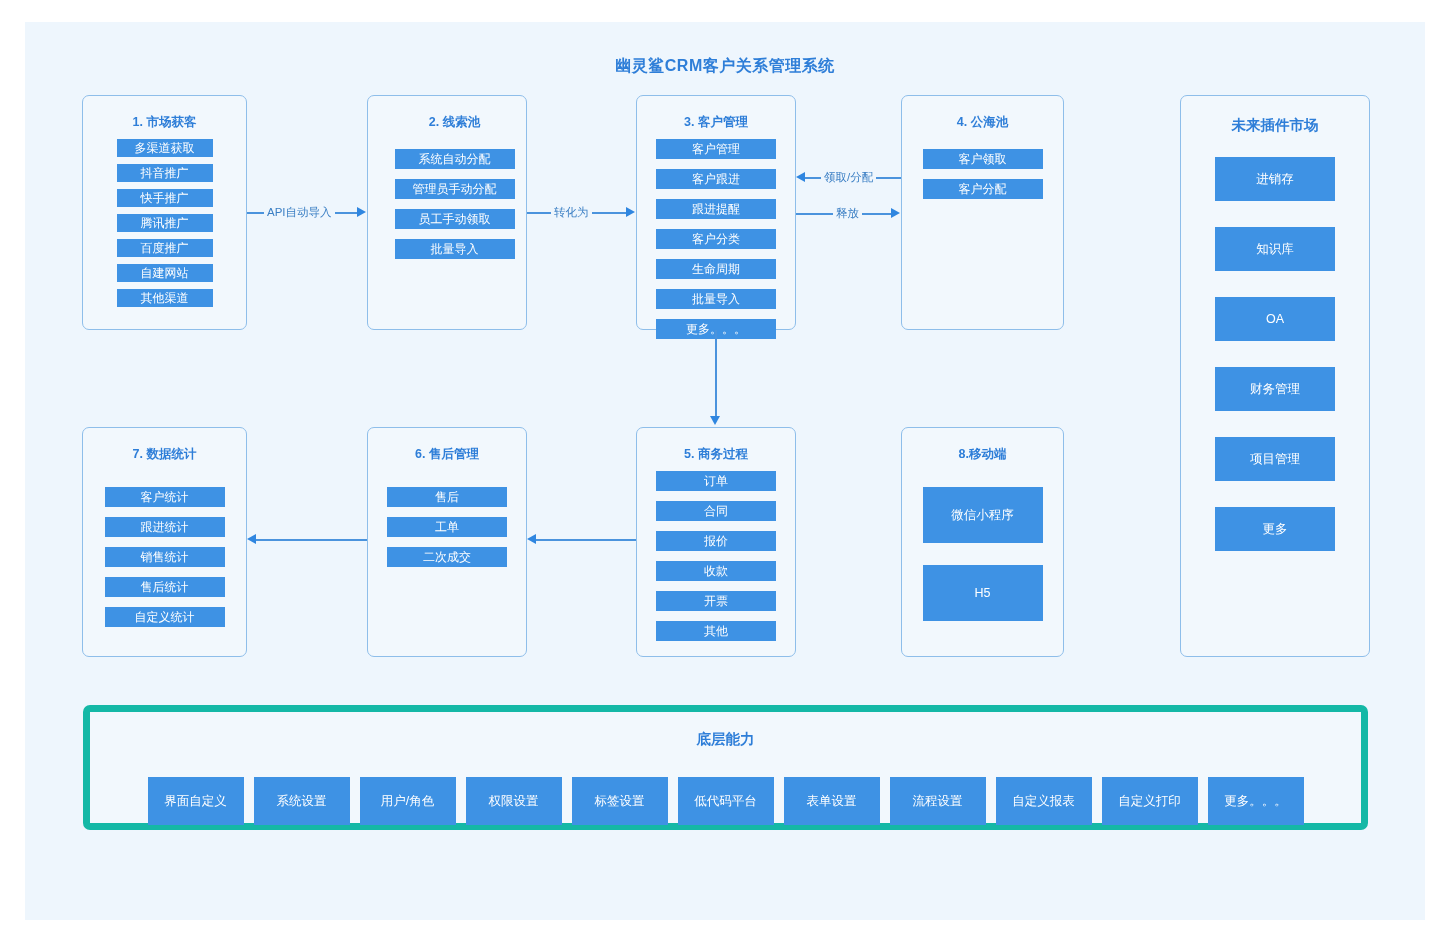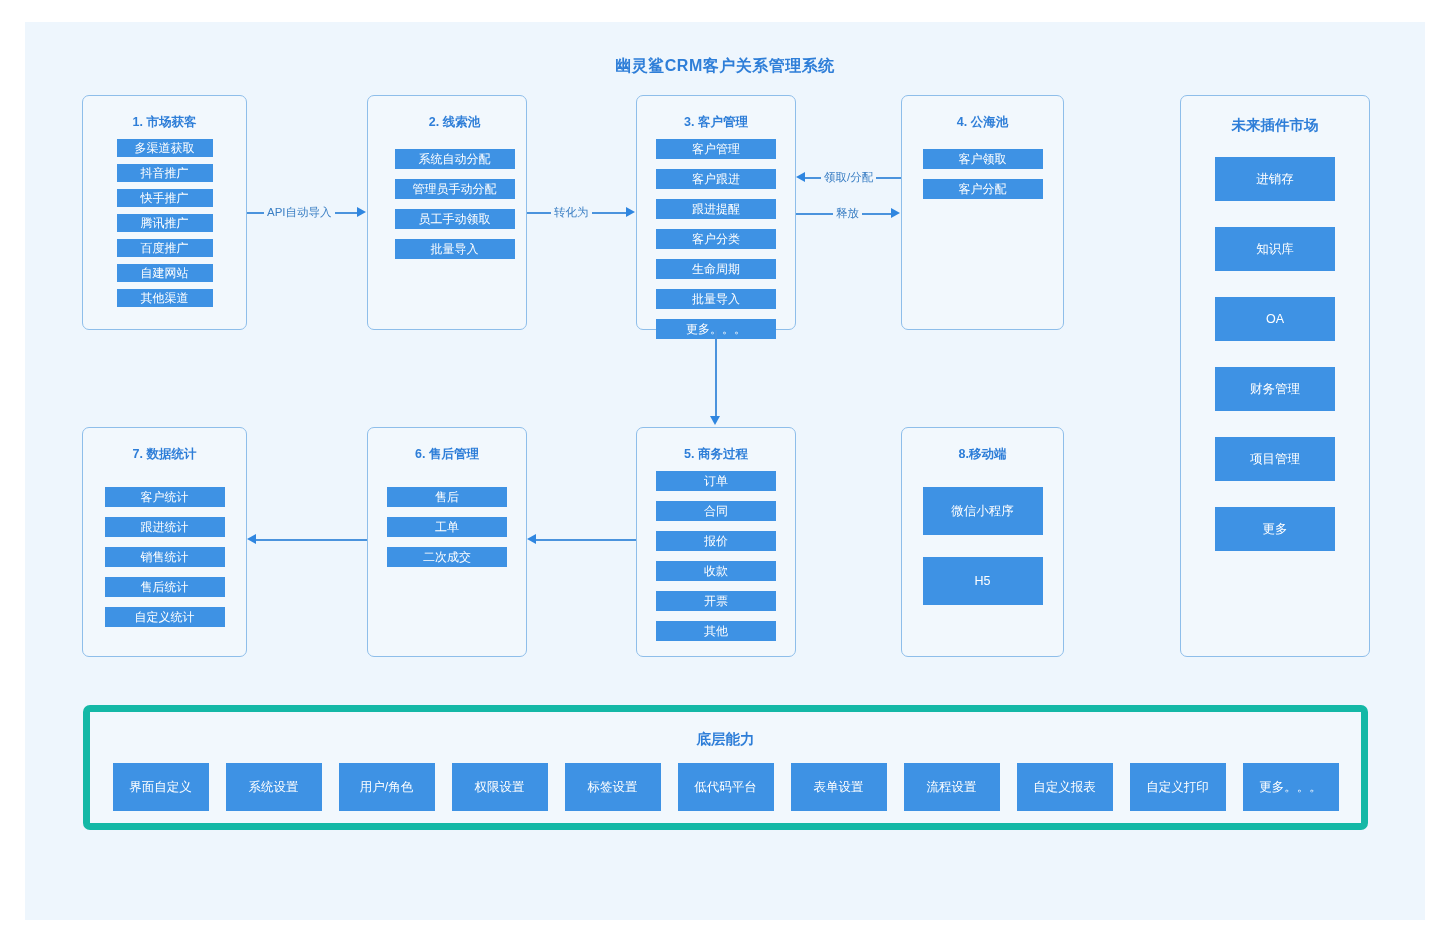--- a/index.html
+++ b/index.html
@@ -30,34 +30,34 @@
     background:#3e92e4;color:#ffffff;font-size:12px;line-height:1;
     text-align:center;box-sizing:border-box;
     display:flex;align-items:center;justify-content:center;
   }
   
   .chip.s{width:96px;height:18px;margin-bottom:7px;}
   .chip.m{width:120px;height:20px;margin-bottom:10px;}
   .chip.l{width:120px;height:20px;margin-bottom:10px;}
   .chip.stat{width:120px;height:20px;margin-bottom:10px;}
   .chip.big{width:120px;height:44px;margin-bottom:26px;font-size:12.5px;}
-  .chip.mobile{width:120px;height:48px;margin-bottom:22px;font-size:12.5px;}
+  .chip.mobile{width:120px;height:56px;margin-bottom:22px;font-size:12.5px;}
   .chip.bottom{
     width:96px;height:48px;font-size:12.5px;margin:0;
   }
   
   #bottom-card{
     position:absolute;left:58px;top:683px;width:1285px;height:125px;
     box-sizing:border-box;background:#f2f8fd;border:7px solid #14b8a6;border-radius:7px;
   }
   #bottom-title{
     text-align:center;font-size:14.5px;font-weight:bold;color:#2e7ed8;margin-top:18px;
   }
   #bottom-chips{
-    display:flex;justify-content:center;gap:17px;margin-top:14px;
+    display:flex;justify-content:center;gap:10px;margin-top:28px;
   }
   
   .conn{position:absolute;}
   .hline{position:absolute;height:1.6px;background:#4a93dd;}
   .vline{position:absolute;width:1.6px;background:#4a93dd;}
   .arrow-r{
     position:absolute;width:0;height:0;
     border-top:5.5px solid transparent;border-bottom:5.5px solid transparent;
     border-left:9px solid #2f86e0;
   }

